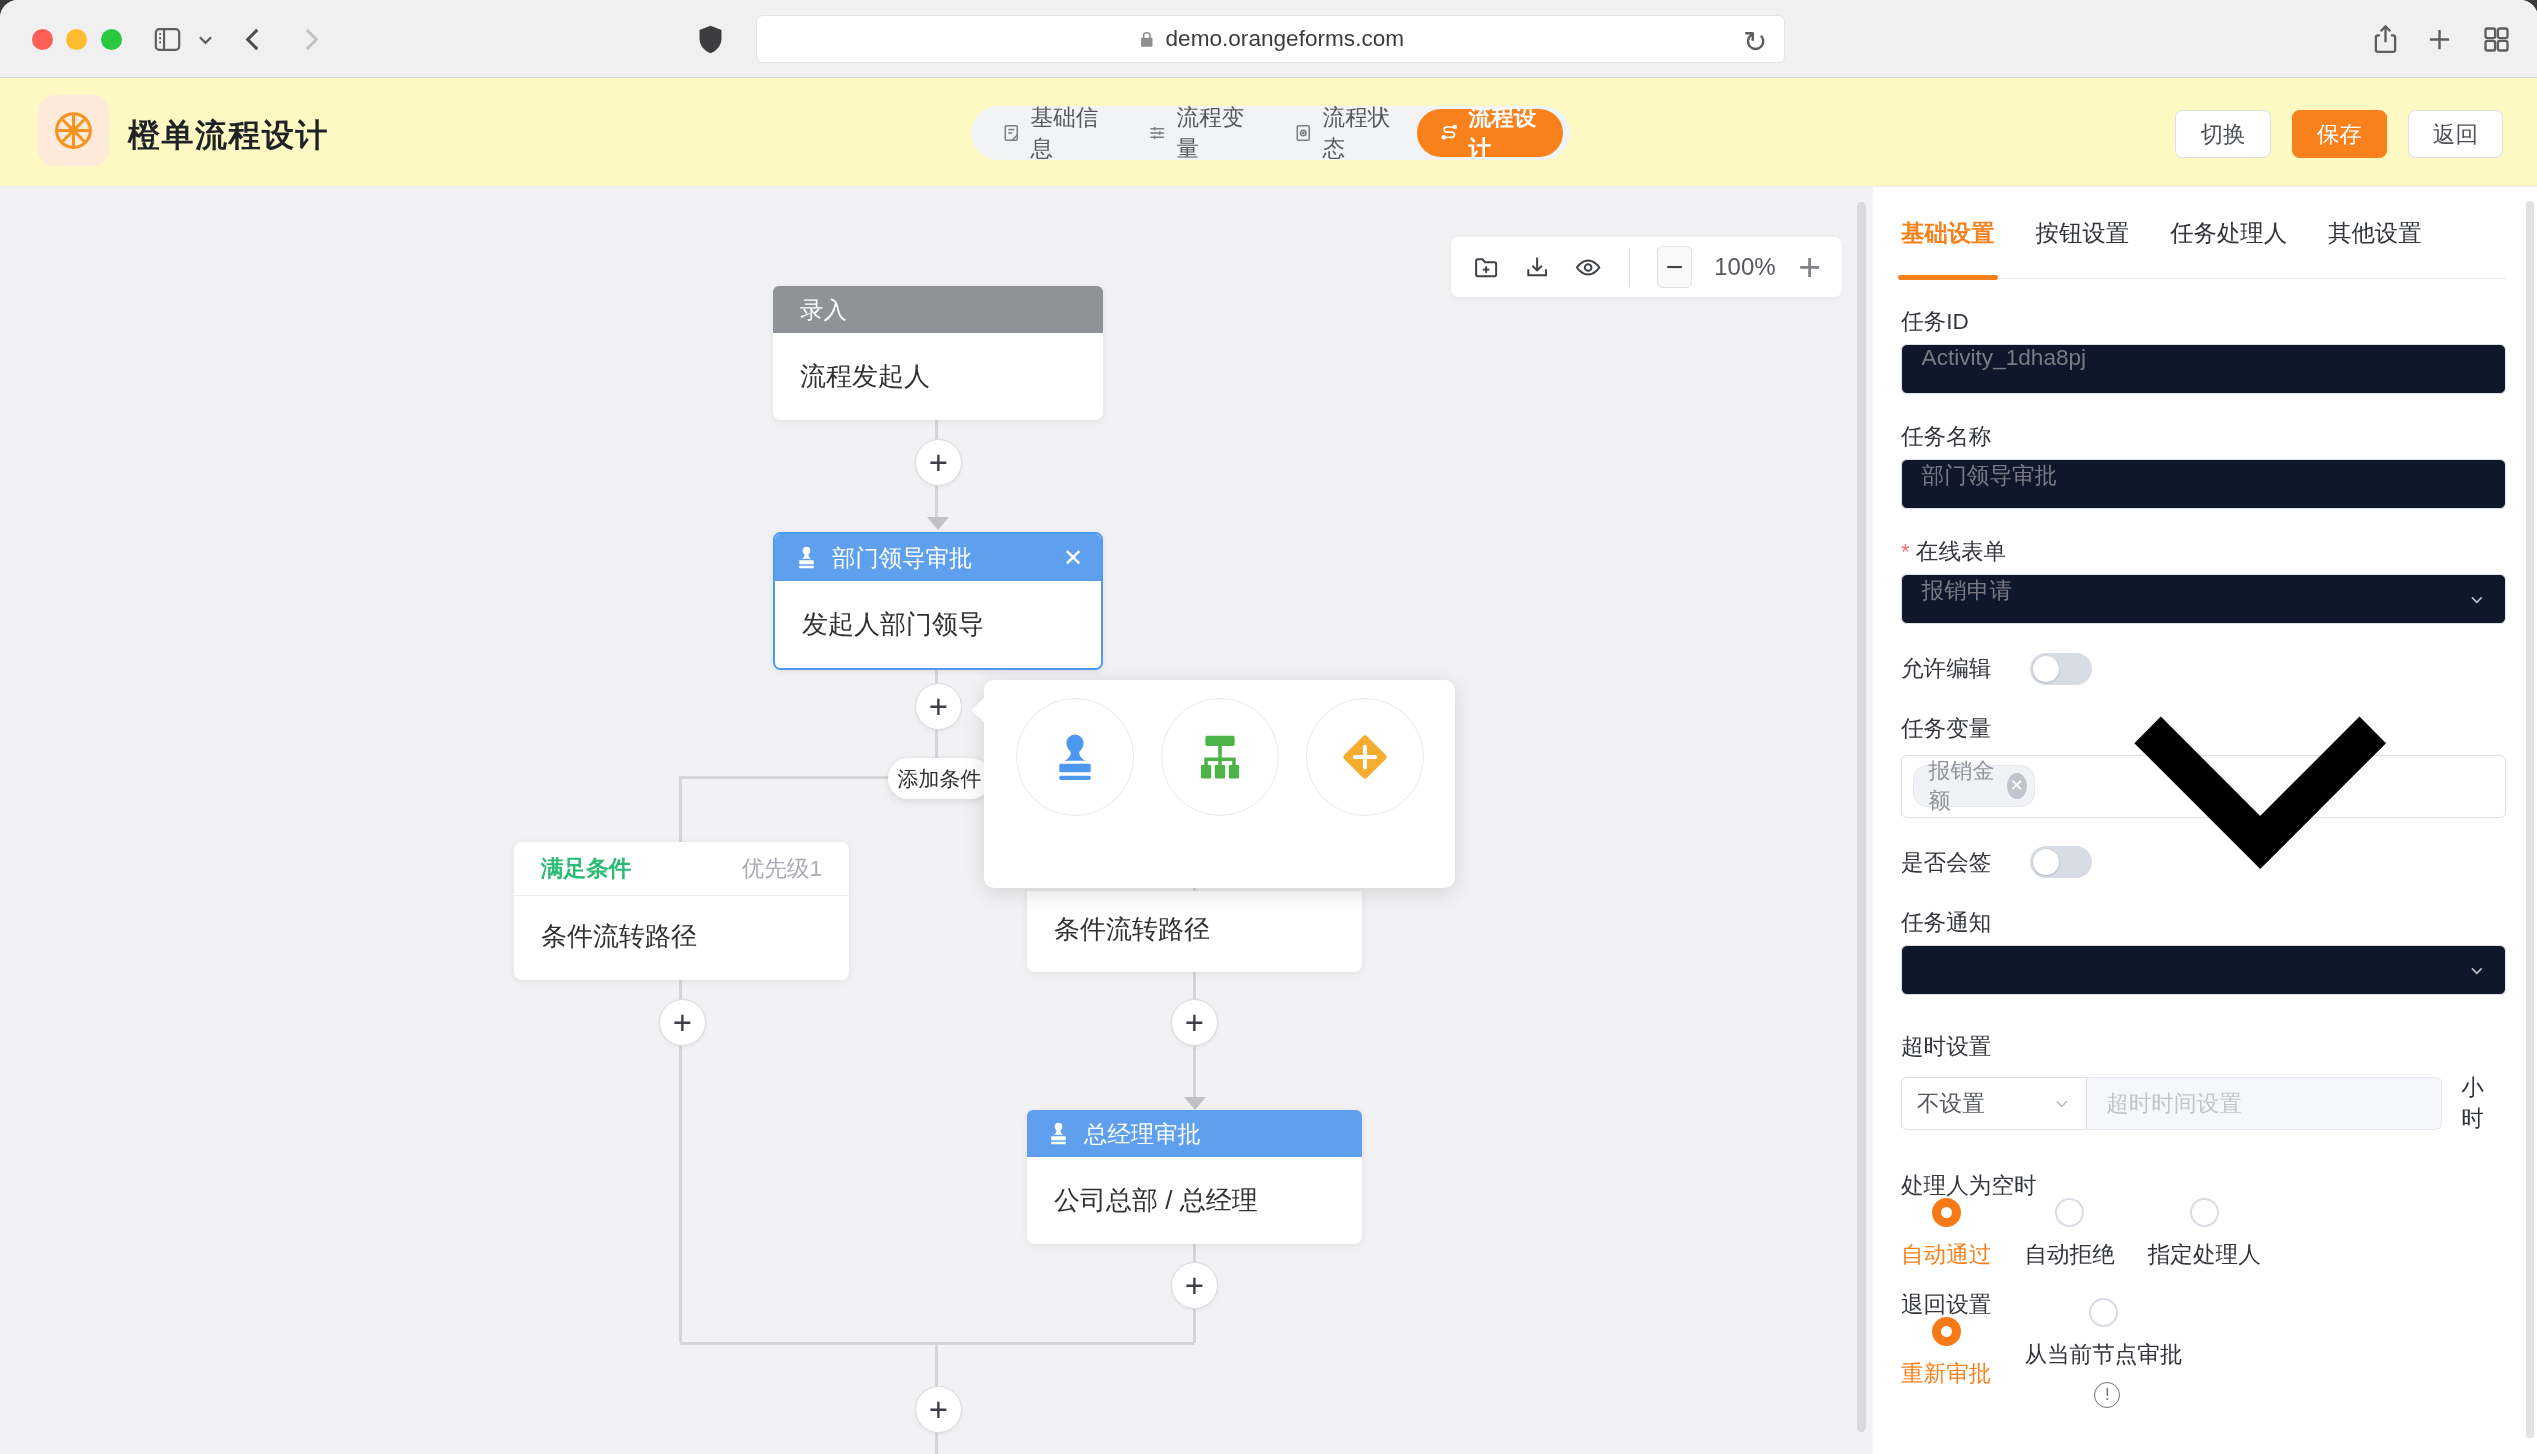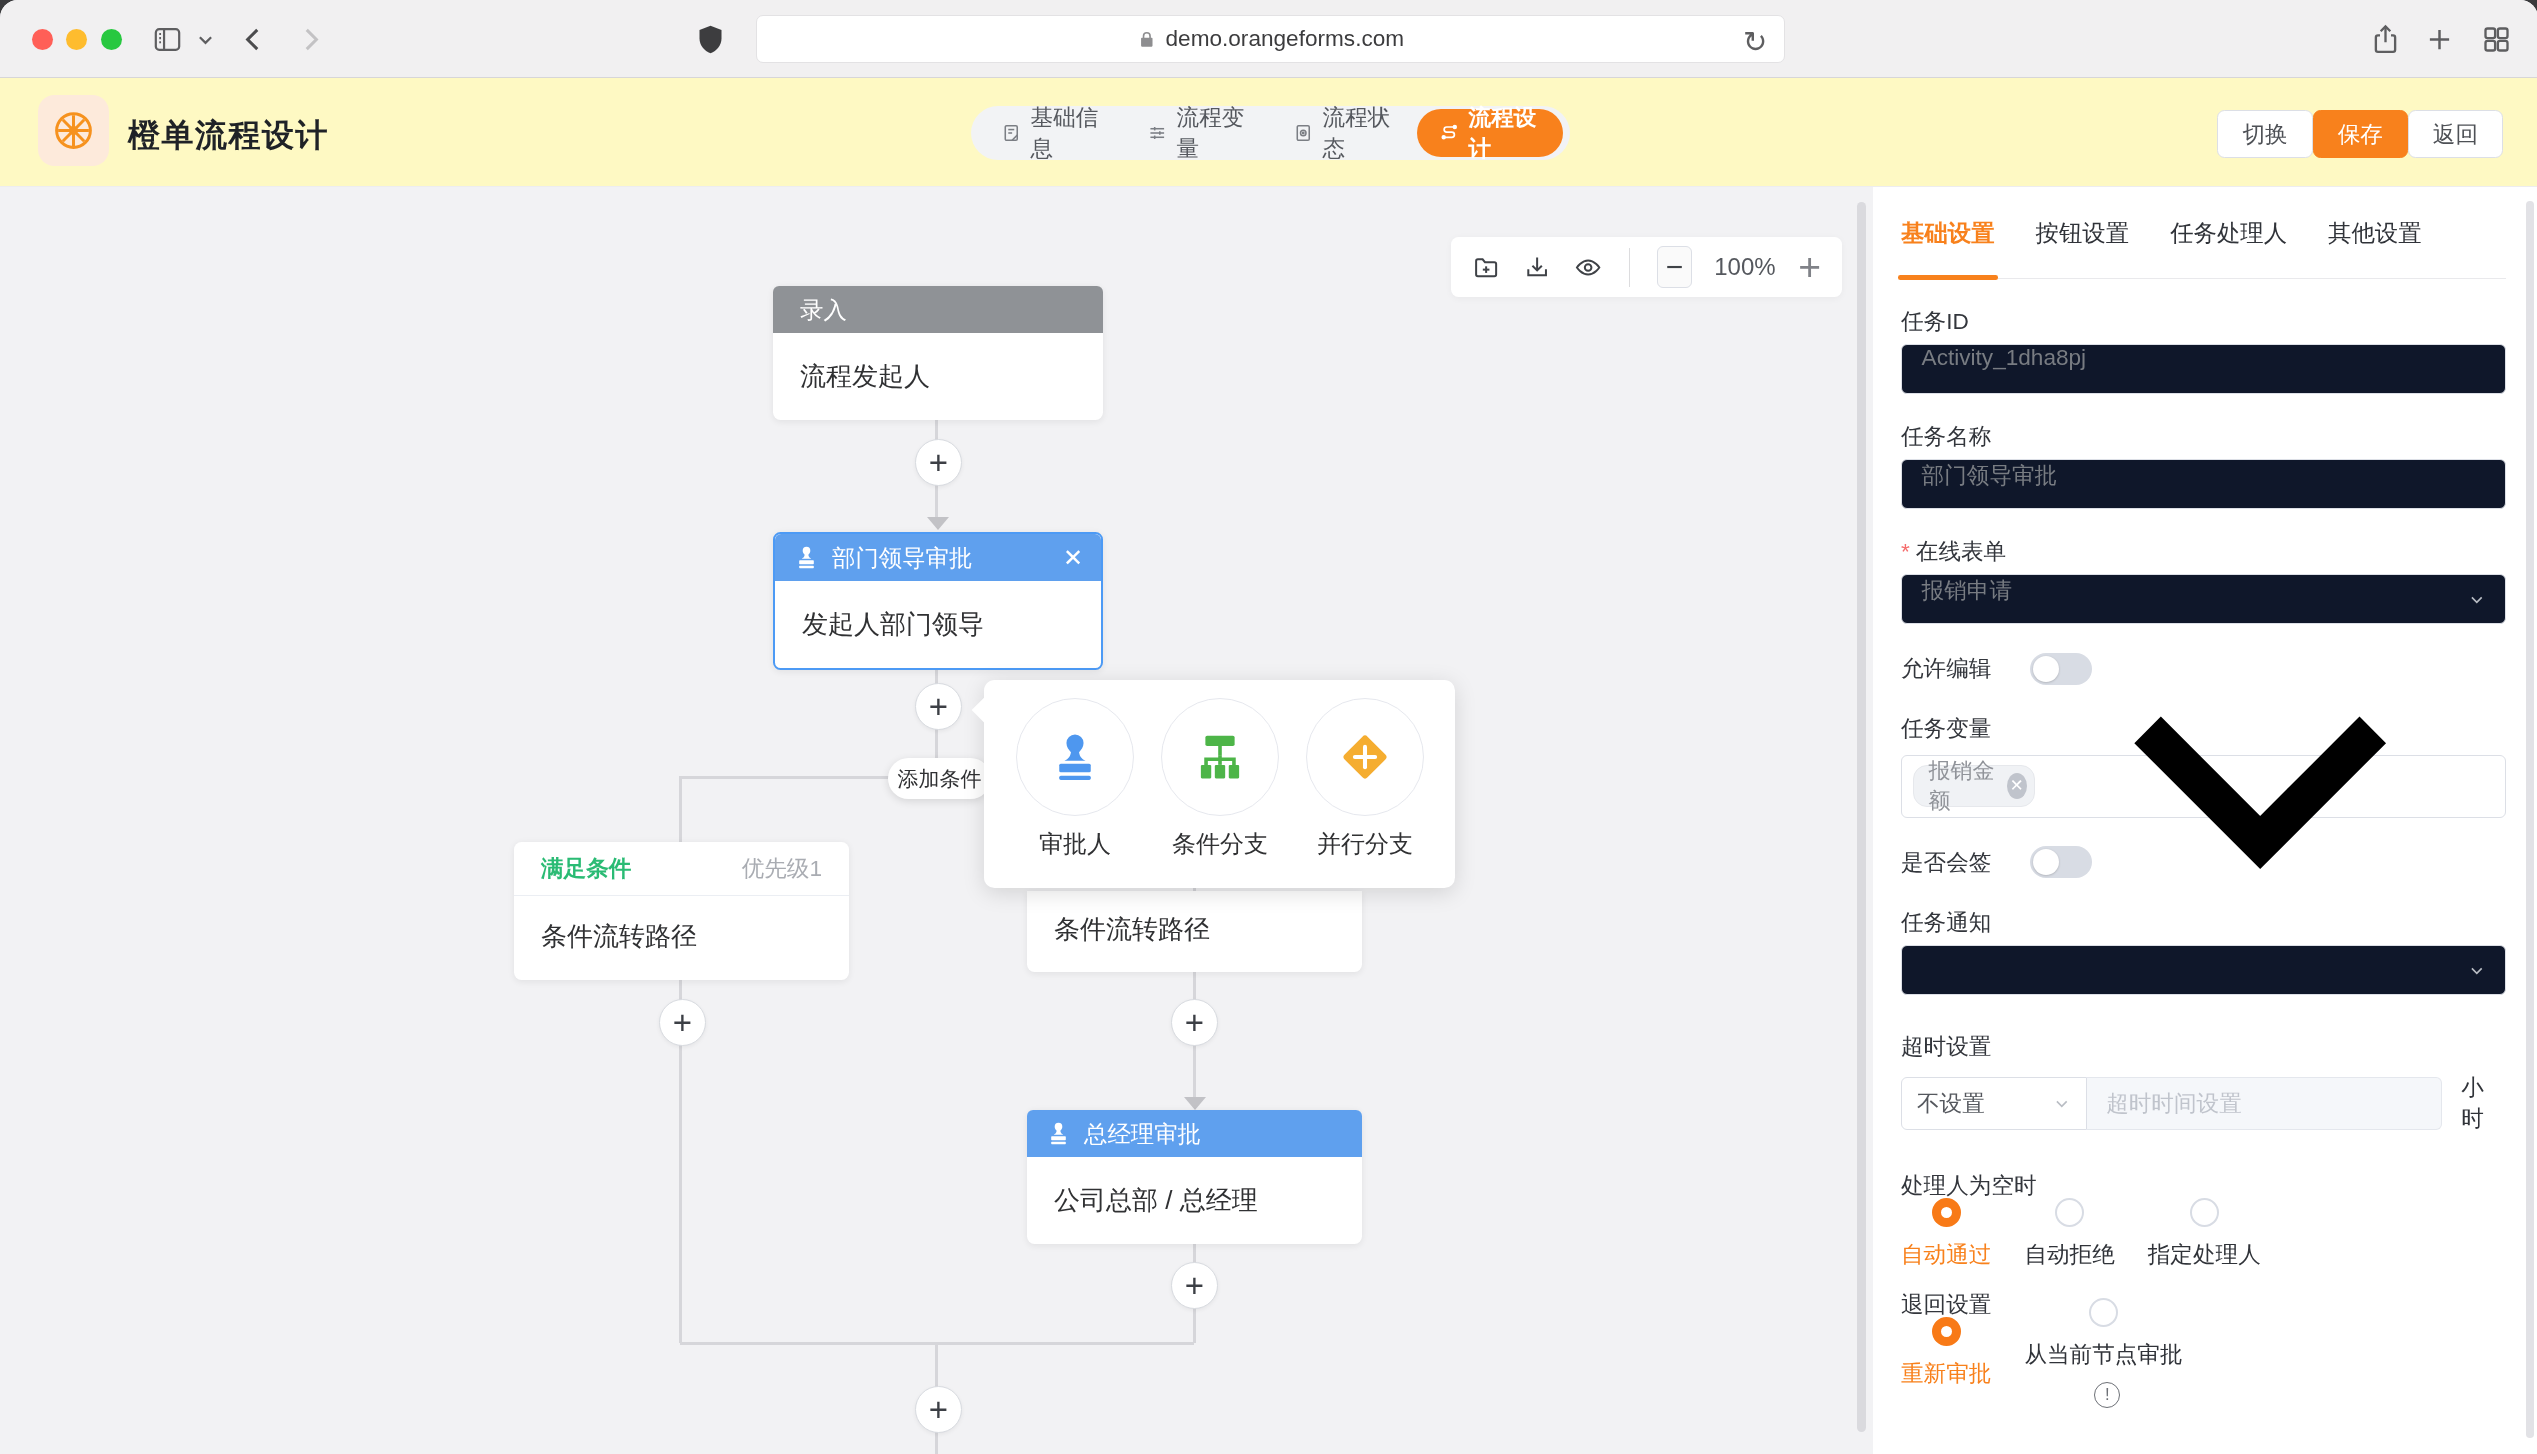--- a/index.html
+++ b/index.html
@@ -17,21 +17,21 @@
   .url-pill .reload { position:absolute; right:16.6px; top:9px; font-size:29px; color:#5e5e60; }
 
   
   .app-header { position:relative; height:109px; background:#fef9c3; border-bottom:1.5px solid #ededef; }
   .logo { position:absolute; left:38px; top:16.6px; width:71px; height:71px; border-radius:16.6px; background:#fdeadb; display:flex; align-items:center; justify-content:center; }
   .app-title { position:absolute; left:128px; top:36px; font-size:32px; font-weight:bold; color:#1f2227; letter-spacing:1.5px; }
   .tab-group { position:absolute; left:971px; top:28px; height:54px; width:599px; background:#f2f3f5; border-radius:27px; display:flex; align-items:center; padding:0 7.5px; }
   .tab-item { height:48px; display:flex; align-items:center; gap:9px; padding:0 22.6px; font-size:22.6px; color:#55585e; border-radius:24px; }
   .tab-item svg { width:26px; height:26px; }
   .tab-item.active { background:#f8811c; color:#ffffff; font-weight:bold; }
-  .hdr-actions { position:absolute; right:35px; top:32px; display:flex; }
+  .hdr-actions { position:absolute; right:35px; top:32px; display:flex; gap:21px; }
   .btn { height:48px; padding:0 24px; border-radius:7.5px; font-size:22.6px; display:flex; align-items:center; justify-content:center; background:#ffffff; border:1.5px solid #dcdfe6; color:#4e5156; }
   .btn.primary { background:#f8811c; border-color:#f8811c; color:#ffffff; }
 
   
   .main { position:relative; height:1267px; }
   .canvas { position:absolute; left:0; top:0; width:1873px; height:1267px; background:#f2f2f4; overflow:hidden; }
 
   
   .cv-toolbar { position:absolute; left:1451px; top:50px; width:391px; height:60px; background:#ffffff; border-radius:7.5px; display:flex; align-items:center; padding:0 21px; gap:22.6px; box-shadow:0 1.5px 7.5px rgba(0,0,0,.04); }
   .cv-toolbar .ic { width:35px; height:35px; color:#3f4247; }
@@ -334,25 +334,20 @@
           <div class="pick-circle">
             <svg viewBox="0 0 24 24">
                 <rect x="4.8" y="4.8" width="14.4" height="14.4" rx="1.6" transform="rotate(45 12 12)" fill="#f5ad30"></rect>
                 <g stroke="#ffffff" stroke-width="1.8" stroke-linecap="round">
                   <line x1="12" y1="7.5" x2="12" y2="16.5"></line>
                   <line x1="7.5" y1="12" x2="16.5" y2="12"></line>
                 </g>
               </svg>
           </div>
         </div>
-        <div class="popup-labels">
-          <div>审批人</div>
-          <div>条件分支</div>
-          <div>并行分支</div>
-        </div>
       </div>
 
       <div class="cv-toolbar">
         <svg class="ic" viewBox="0 0 24 24" fill="none" stroke="currentColor" stroke-width="1.7">
             <path d="M3.5 6.5a1.5 1.5 0 0 1 1.5-1.5h4l2 2.5h8a1.5 1.5 0 0 1 1.5 1.5v9a1.5 1.5 0 0 1-1.5 1.5H5a1.5 1.5 0 0 1-1.5-1.5v-11.5z"></path>
             <line x1="12" y1="11" x2="12" y2="16.6"></line>
             <line x1="9.2" y1="13.8" x2="14.8" y2="13.8"></line>
           </svg>
         <svg class="ic" viewBox="0 0 24 24" fill="none" stroke="currentColor" stroke-width="1.7">
             <line x1="12" y1="3.5" x2="12" y2="14"></line>

